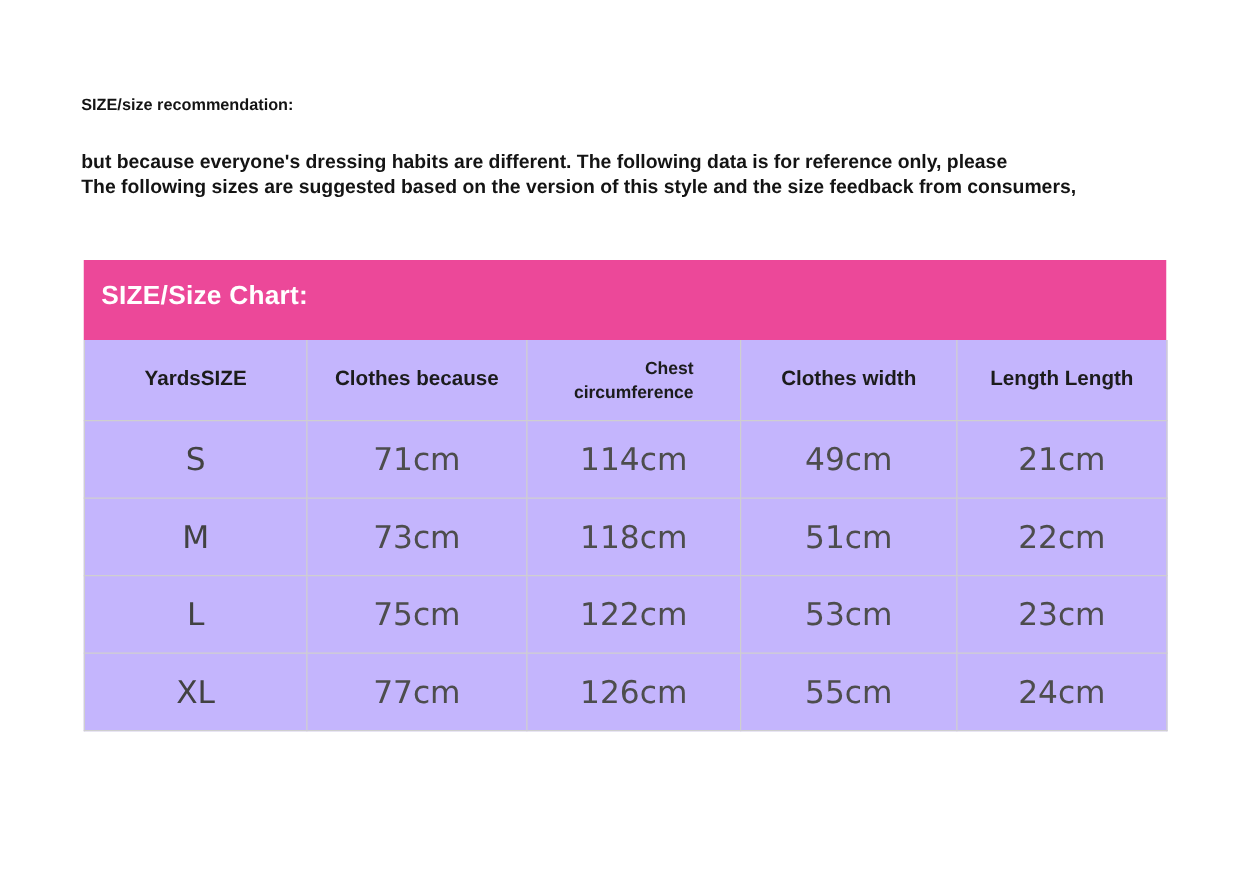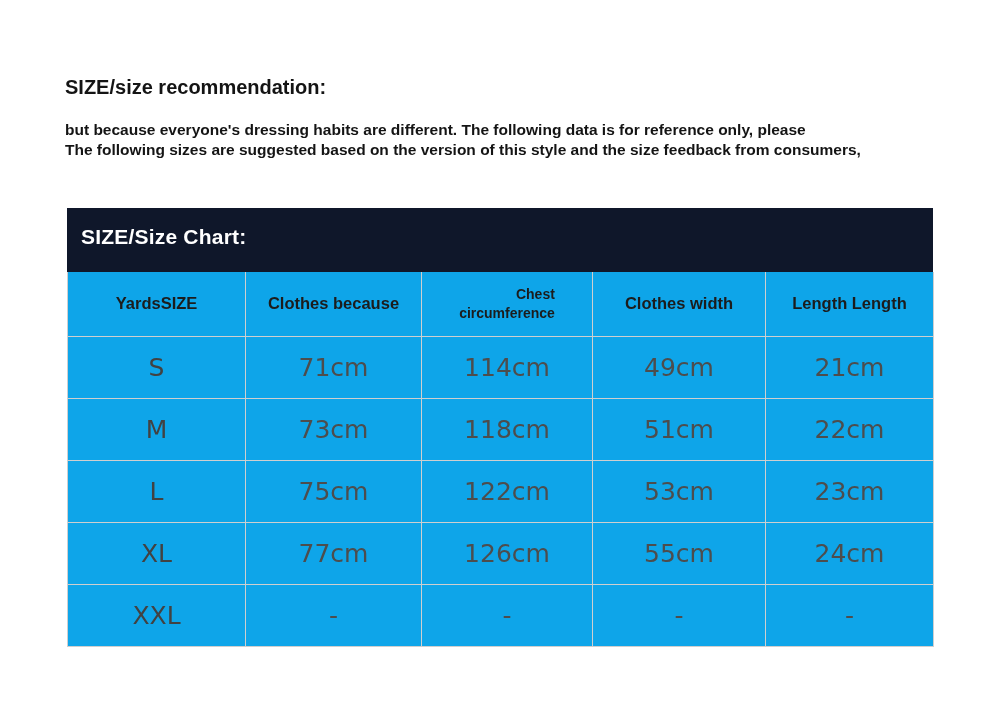--- a/index.html
+++ b/index.html
@@ -5,21 +5,21 @@
   * { margin:0; padding:0; box-sizing:border-box; }
   html,body { background:#ffffff; }
   body {
     width:1000px; height:708px;
     position:relative;
     font-family:"Liberation Sans", sans-serif;
     overflow:hidden;
   }
   .heading {
     position:absolute; left:65px; top:76px;
-    font-size:20px; font-weight:700; color:#141414;
+    font-size:13px; font-weight:700; color:#141414;
   }
   .para {
     position:absolute; left:65px; top:120px;
     font-size:15.5px; font-weight:700; color:#141414;
     line-height:19.5px; white-space:nowrap;
   }
   .chart-wrap {
     position:absolute; left:67px; top:208px; width:866px;
   }
   .chart-title-bar {
@@ -27,21 +27,21 @@
     color:#ffffff;
     display:flex; align-items:center;
     padding:0 0 6px 14px;
     font-size:21px; font-weight:700;
     letter-spacing:0.2px;
   }
   table.size-table {
     width:100%;
     border-collapse:collapse;
     table-layout:fixed;
-    background:#0ea5e9;
+    background:#c4b5fd;
   }
   .size-table th, .size-table td {
     border:1px solid #cfcfcf;
     text-align:center;
     vertical-align:middle;
     overflow:hidden;
   }
   .size-table thead th {
     height:64px;
     border-top:none;
@@ -73,21 +73,21 @@
 <body>
 
 <div class="heading">SIZE/size recommendation:</div>
 
 <div class="para">
   <div>but because everyone's dressing habits are different. The following data is for reference only, please</div>
   <div>The following sizes are suggested based on the version of this style and the size feedback from consumers,</div>
 </div>
 
 <div class="chart-wrap">
-  <div class="chart-title-bar" id="chart-title-bar" style="background: #0f172a;">
+  <div class="chart-title-bar" id="chart-title-bar" style="background: #ec4899;">
     <span>SIZE/Size Chart:</span>
   </div>
 
   <table class="size-table">
     <colgroup>
       <col style="width:178px">
       <col style="width:176px">
       <col style="width:171px">
       <col style="width:173px">
       <col style="width:168px">
@@ -123,22 +123,15 @@
           <td class="">53cm</td>
           <td class="">23cm</td>
         </tr>
         <tr>
           <td class="size-cell">XL</td>
           <td class="">77cm</td>
           <td class="">126cm</td>
           <td class="">55cm</td>
           <td class="">24cm</td>
         </tr>
-        <tr>
-          <td class="size-cell">XXL</td>
-          <td class="">-</td>
-          <td class="">-</td>
-          <td class="">-</td>
-          <td class="">-</td>
-        </tr>
       </tbody>
   </table>
 </div>
 
 </body></html>

